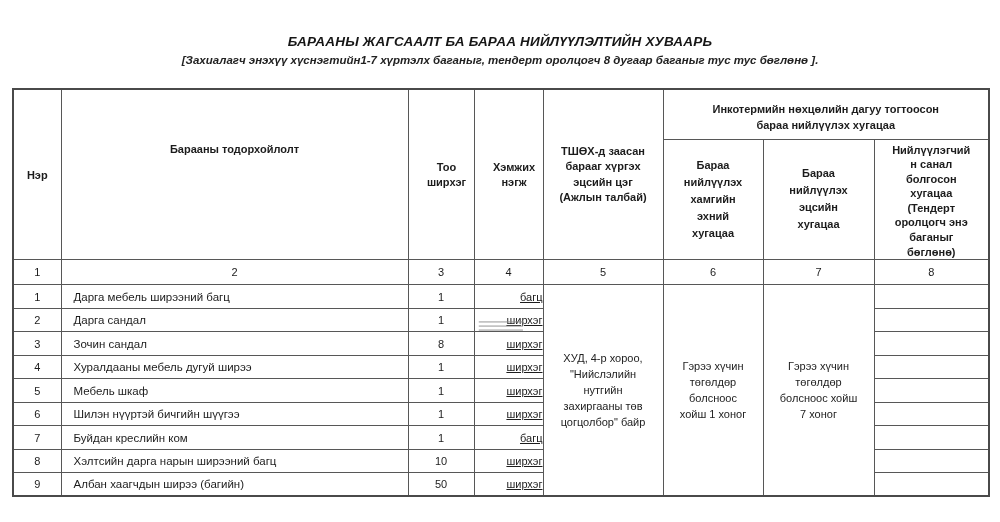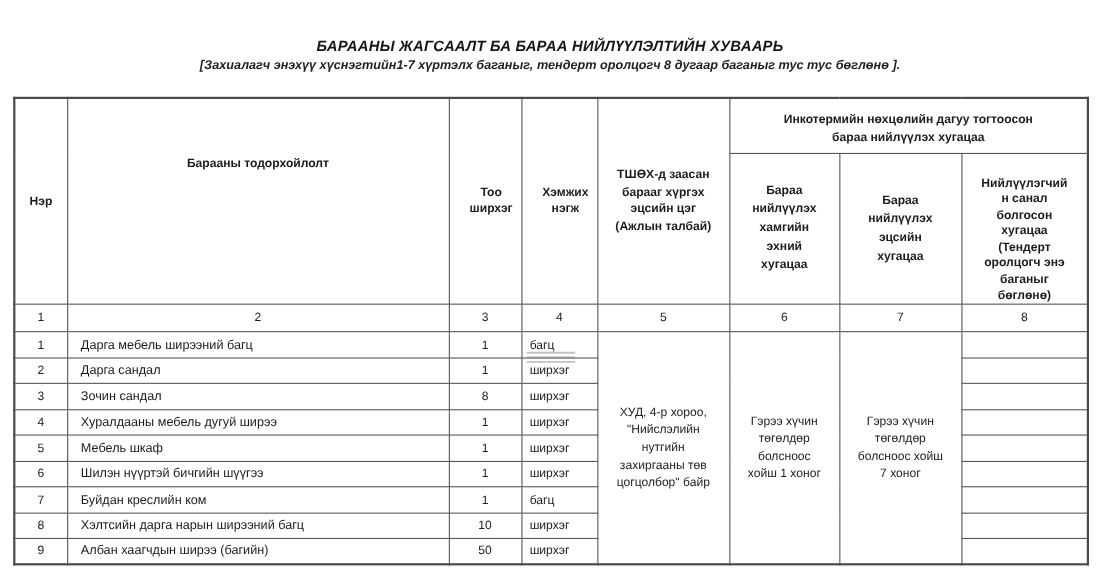--- a/index.html
+++ b/index.html
@@ -27,26 +27,26 @@
   .goods th { font-weight:bold; text-align:center; vertical-align:middle; white-space:pre-line; }
   tr.h1 { height:50px; }
   tr.h2 { height:117px; }
   tr.numrow { height:25px; }
   tr.dr { height:23.5px; }
   th.c2h { vertical-align:top; padding-top:53px; white-space:normal; }
   th.grouph { line-height:15.5px; padding-top:4px; vertical-align:top; padding-top:12px;text-align:center; }
   th.c3h, th.c4h { line-height:15px;padding-left:11px; }
   th.c5h { line-height:15.5px; }
   th.c6h, th.c7h { line-height:17px; }
-  th.c8h { vertical-align:top; line-height:14.6px; padding-top:20px; }
+  th.c8h { vertical-align:top; line-height:14.6px; padding-top:3px; }
   tr.numrow td { text-align:center; font-size:11px; }
   td.no  { text-align:center; }
   td.desc { text-align:left; padding-left:12px; font-size:11.5px; }
   td.qty { text-align:center; }
-  td.unit { text-align:left; padding-left:7px; }
+  td.unit { text-align:right; padding-left:7px;text-decoration:underline; }
   td.mcell {
     text-align:center; vertical-align:middle; white-space:pre-line;
     line-height:16px; font-size:11px; color:#222;
   }
   td.entry { background:transparent; }
   .watermark {
     position:absolute; left:336px; top:300px; width:330px; height:52px;
     display:flex; align-items:center; justify-content:center; gap:8px;
     color:#8d8d8d; opacity:.52; pointer-events:none; z-index:10;
     user-select:none;

